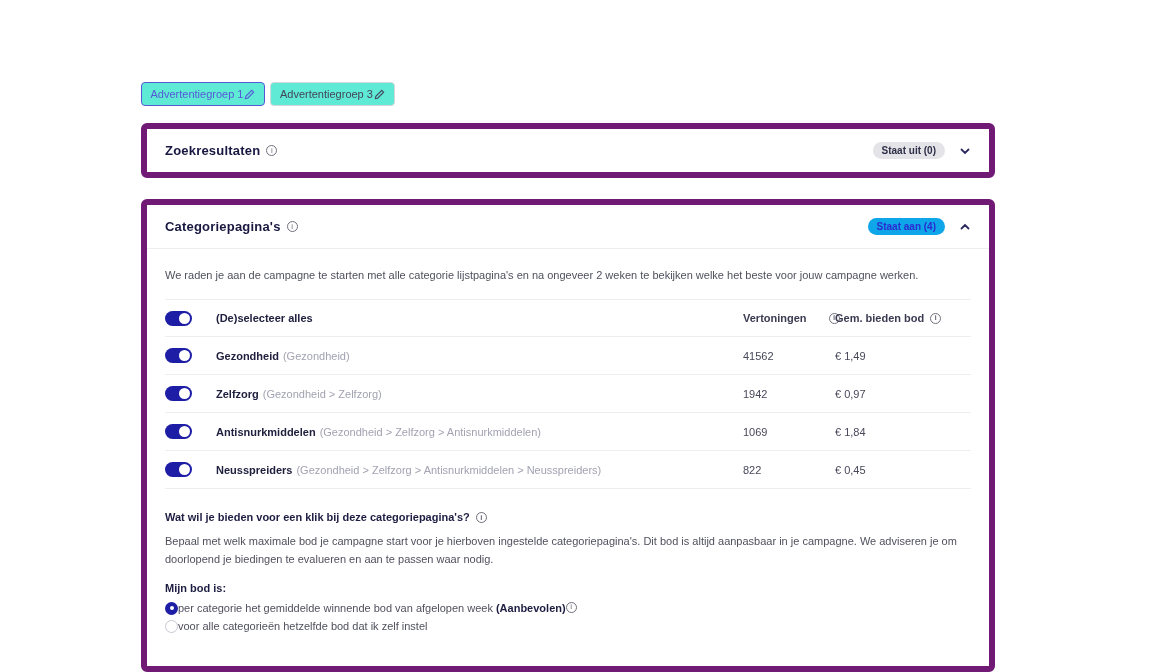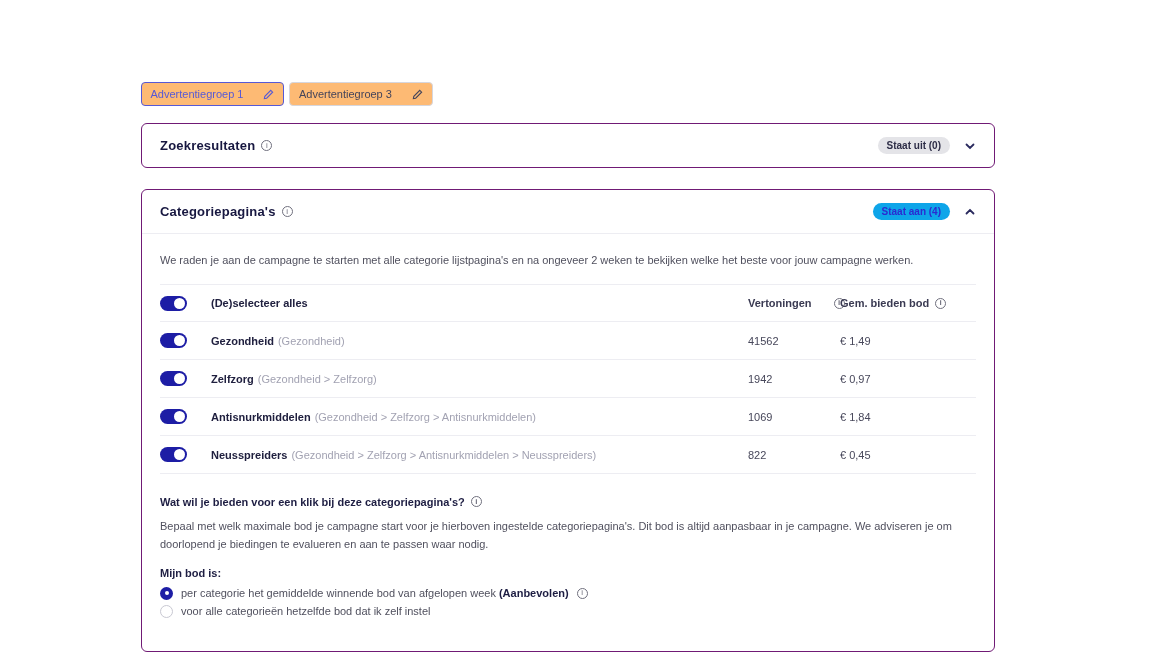--- a/index.html
+++ b/index.html
@@ -9,31 +9,31 @@
     background: #ffffff;
     font-family: "Liberation Sans", sans-serif;
     overflow: hidden;
     position: relative;
   }
   .container { position: absolute; left: 141px; top: 82px; width: 854px; }
 
   
   .tabs { display: flex; gap: 5px; margin-bottom: 17px; }
   .tab {
-    display: inline-flex; align-items: center; gap: 20px;
-    font-size: 11px; color: #44445a; background: #fdba74;
+    display: inline-flex; align-items: center; gap: 1px;
+    font-size: 11px; color: #44445a; background: #5eead4;
     border: 1px solid #d6d6dd; border-radius: 4px;
     padding: 4px 9px; cursor: pointer; line-height: 1.3;
   }
   .tab.active { border: 1.5px solid #5659d6; color: #5659d6; padding: 3.5px 8.5px; }
   .pencil { width: 11px; height: 11px; display: inline-block; }
   .pencil svg { display: block; }
 
   
-  .card { border: 1px solid #701a75; border-radius: 6px; background: #fff; }
+  .card { border: 6px solid #701a75; border-radius: 6px; background: #fff; }
   .card-header {
     display: flex; align-items: center; padding: 13px 18px;
   }
   .card-title { font-size: 13px; font-weight: bold; color: #171740; letter-spacing: .2px; }
   .spacer { flex: 1; }
   .card.collapsed { margin-bottom: 21px; }
   .card.expanded .card-header { border-bottom: 1px solid #ededf2; }
 
   .info-icon {
     width: 11px; height: 11px; min-width: 11px;
@@ -72,24 +72,24 @@
   .toggle {
     width: 27px; height: 15px; min-width: 27px; border-radius: 8px;
     background: #1d1da5; position: relative; cursor: pointer;
   }
   .toggle .knob {
     position: absolute; right: 2px; top: 2px;
     width: 11px; height: 11px; border-radius: 50%; background: #fff;
   }
 
   
-  .bid-question { font-size: 11px; font-weight: bold; color: #1d1d42; margin-top: 22px; display: flex; align-items: flex-start; }
+  .bid-question { font-size: 11px; font-weight: bold; color: #1d1d42; margin-top: 22px; display: flex; align-items: flex-end; }
   .bid-desc { font-size: 11px; color: #50505e; line-height: 1.65; margin: 9px 0 13px; }
   .bid-label { font-size: 11px; font-weight: bold; color: #1d1d42; margin-bottom: 8px; }
-  .radio-row { display: flex; align-items: center; gap: 8px; font-size: 11px; color: #50505e; margin-bottom: 5px; cursor: pointer; }
+  .radio-row { display: flex; align-items: flex-start; gap: 0; font-size: 11px; color: #50505e; margin-bottom: 5px; cursor: pointer; }
   .radio { width: 13px; height: 13px; min-width: 13px; border-radius: 50%; position: relative; }
   .radio.on { background: #1d1da5; }
   .radio.on::after {
     content: ""; position: absolute; left: 4.5px; top: 4.5px;
     width: 4px; height: 4px; border-radius: 50%; background: #fff;
   }
   .radio.off { background: #fff; border: 1px solid #c8c8d2; }
   .radio-suffix { font-weight: bold; color: #1d1d42; margin-left: 3px; }
 </style>
 </head>

